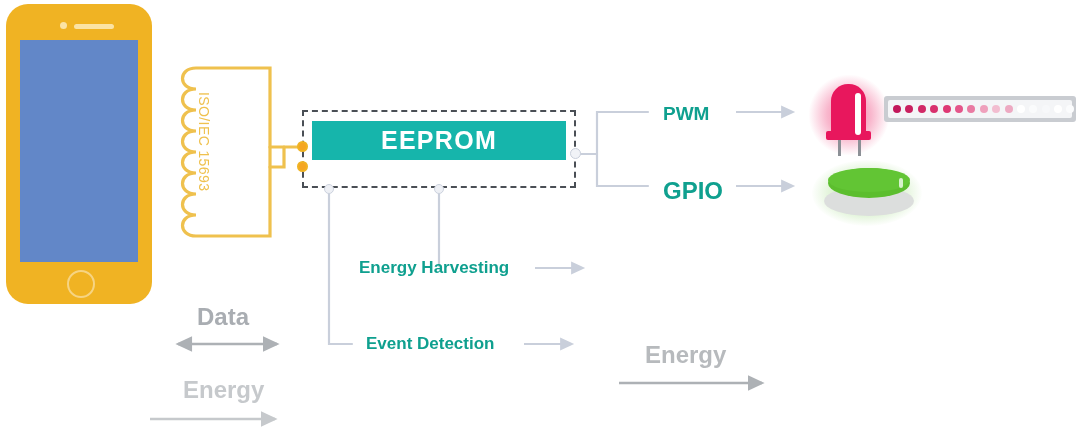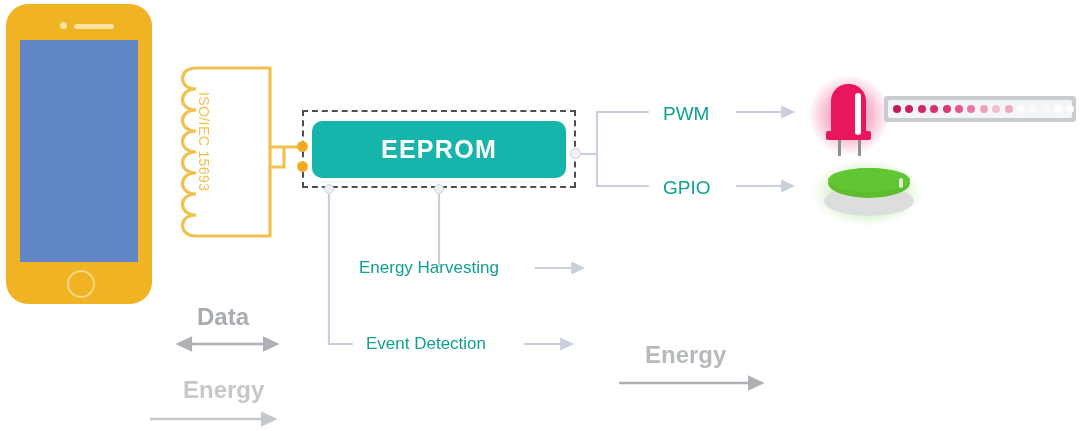--- a/index.html
+++ b/index.html
@@ -52,23 +52,23 @@
   }
 
   
   #chip-boundary{
     left:302px; top:110px; width:274px; height:78px;
     border:2.5px dashed #4a4f55;
     box-sizing:border-box;
   }
   
   #eeprom{
-    left:312px; top:121px; width:254px; height:57px;
+    left:312px; top:121px; width:254px; height:39px;
     background:#16B5AB;
-    display:flex; align-items:center; justify-content:center;border-radius:10px;
+    display:flex; align-items:center; justify-content:center;
   }
   #eeprom-label{
     color:#ffffff;
     font-size:25px;
     font-weight:bold;
     letter-spacing:1.3px;
   }
 
   
   .pad{
@@ -90,25 +90,25 @@
   }
   #pin-b1{left:324px;top:184px;}
   #pin-b2{left:434px;top:184px;}
 
   
   #wires{left:0;top:0;width:1080px;height:431px;pointer-events:none;}
 
   
   .lbl-teal{
     color:#0FA08F;
-    font-weight:normal;
+    font-weight:bold;
     white-space:nowrap;
   }
   #lbl-pwm{left:663px; top:103px; font-size:19px;}
-  #lbl-gpio{left:663px; top:177px; font-size:19px;}
+  #lbl-gpio{left:663px; top:177px; font-size:24px;}
   #lbl-energy-harvesting{left:359px; top:258px; font-size:17px;}
   #lbl-event-detection{left:366px; top:334px; font-size:17px;}
 
   .lbl-gray{
     color:#A9ADB2;
     white-space:nowrap;
     font-weight:bold;
   }
   #lbl-data{left:197px; top:303px; font-size:24px; color:#A9ADB2;}
   #lbl-energy-left{left:183px; top:376px; font-size:24px; color:#C6C9CC;}

